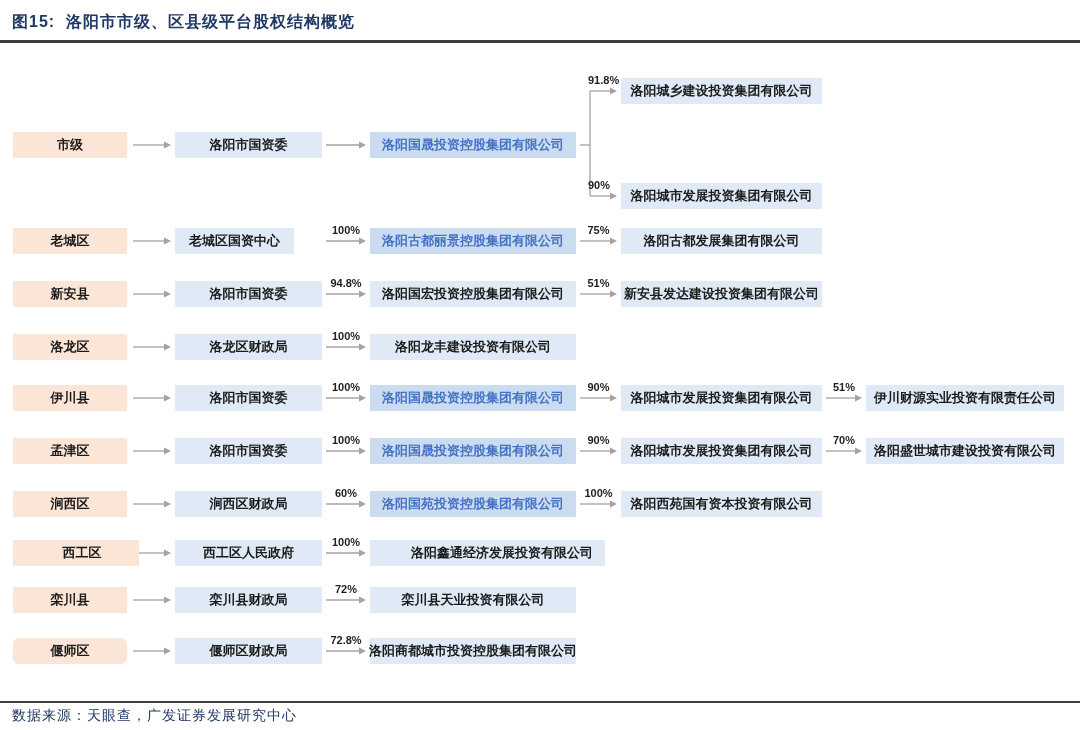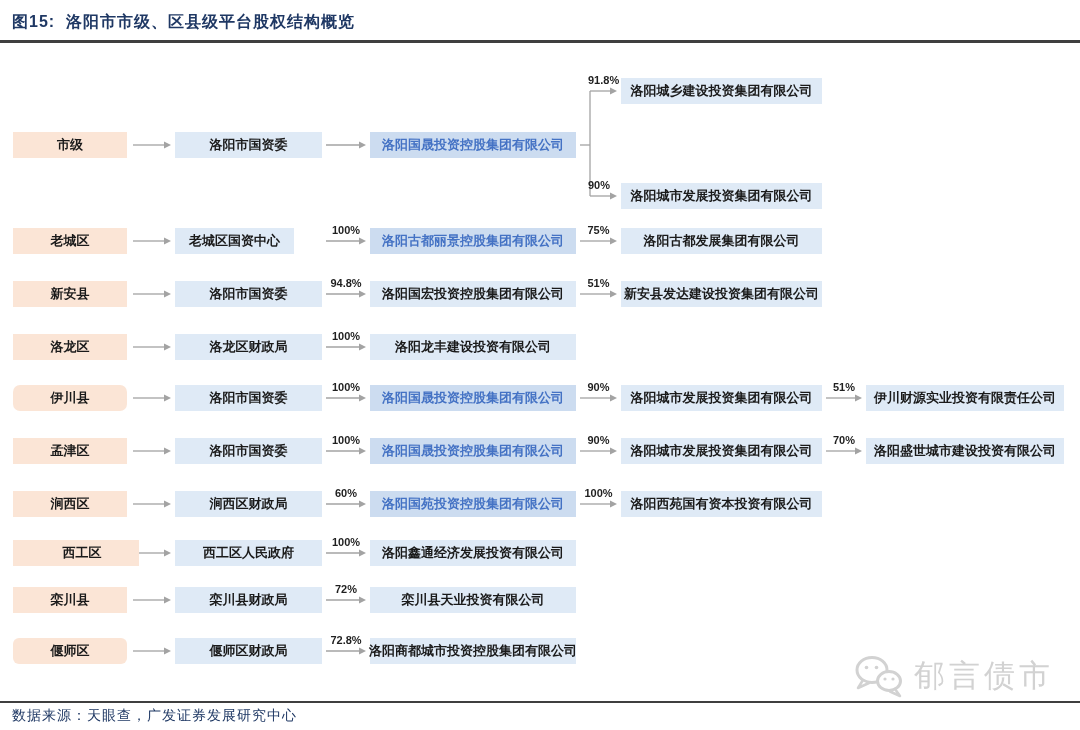--- a/index.html
+++ b/index.html
@@ -125,21 +125,21 @@
       <div class="node region" style="left: 13px; width: 114px; top: 281px;">新安县</div>
       <div class="node entity" style="left: 175px; width: 147px; top: 281px;">洛阳市国资委</div>
       <div class="pct center" style="left: 346px; top: 277px;">94.8%</div>
       <div class="node entity" style="left: 370px; width: 206px; top: 281px;">洛阳国宏投资控股集团有限公司</div>
       <div class="pct center" style="left: 598.5px; top: 277px;">51%</div>
       <div class="node entity" style="left: 621px; width: 201px; top: 281px;">新安县发达建设投资集团有限公司</div>
       <div class="node region" style="left: 13px; width: 114px; top: 334px;">洛龙区</div>
       <div class="node entity" style="left: 175px; width: 147px; top: 334px;">洛龙区财政局</div>
       <div class="pct center" style="left: 346px; top: 330px;">100%</div>
       <div class="node entity" style="left: 370px; width: 206px; top: 334px;">洛阳龙丰建设投资有限公司</div>
-      <div class="node region" style="left: 13px; width: 114px; top: 385px; border-radius: 7px;">伊川县</div>
+      <div class="node region" style="left: 13px; width: 114px; top: 385px;">伊川县</div>
       <div class="node entity" style="left: 175px; width: 147px; top: 385px;">洛阳市国资委</div>
       <div class="pct center" style="left: 346px; top: 381px;">100%</div>
       <div class="node holding" style="left: 370px; width: 206px; top: 385px;">洛阳国晟投资控股集团有限公司</div>
       <div class="pct center" style="left: 598.5px; top: 381px;">90%</div>
       <div class="node entity" style="left: 621px; width: 201px; top: 385px;">洛阳城市发展投资集团有限公司</div>
       <div class="pct center" style="left: 844px; top: 381px;">51%</div>
       <div class="node entity" style="left: 866px; width: 198px; top: 385px;">伊川财源实业投资有限责任公司</div>
       <div class="node region" style="left: 13px; width: 114px; top: 438px;">孟津区</div>
       <div class="node entity" style="left: 175px; width: 147px; top: 438px;">洛阳市国资委</div>
       <div class="pct center" style="left: 346px; top: 434px;">100%</div>
@@ -150,40 +150,27 @@
       <div class="node entity" style="left: 866px; width: 198px; top: 438px;">洛阳盛世城市建设投资有限公司</div>
       <div class="node region" style="left: 13px; width: 114px; top: 491px;">涧西区</div>
       <div class="node entity" style="left: 175px; width: 147px; top: 491px;">涧西区财政局</div>
       <div class="pct center" style="left: 346px; top: 487px;">60%</div>
       <div class="node holding" style="left: 370px; width: 206px; top: 491px;">洛阳国苑投资控股集团有限公司</div>
       <div class="pct center" style="left: 598.5px; top: 487px;">100%</div>
       <div class="node entity" style="left: 621px; width: 201px; top: 491px;">洛阳西苑国有资本投资有限公司</div>
       <div class="node region" style="left: 13px; width: 114px; top: 540px; padding-left: 12px;">西工区</div>
       <div class="node entity" style="left: 175px; width: 147px; top: 540px;">西工区人民政府</div>
       <div class="pct center" style="left: 346px; top: 536px;">100%</div>
-      <div class="node entity" style="left: 370px; width: 206px; top: 540px;">洛阳鑫通经济发展投资有限公司</div>
+      <div class="node entity" style="left: 370px; width: 206px; top: 540px; padding-left: 29px;">洛阳鑫通经济发展投资有限公司</div>
       <div class="node region" style="left: 13px; width: 114px; top: 587px;">栾川县</div>
       <div class="node entity" style="left: 175px; width: 147px; top: 587px;">栾川县财政局</div>
       <div class="pct center" style="left: 346px; top: 583px;">72%</div>
       <div class="node entity" style="left: 370px; width: 206px; top: 587px;">栾川县天业投资有限公司</div>
       <div class="node region" style="left: 13px; width: 114px; top: 638px; border-radius: 6px;">偃师区</div>
       <div class="node entity" style="left: 175px; width: 147px; top: 638px;">偃师区财政局</div>
       <div class="pct center" style="left: 346px; top: 634px;">72.8%</div>
       <div class="node entity" style="left: 370px; width: 206px; top: 638px;">洛阳商都城市投资控股集团有限公司</div>
     </div>
 
-  <div class="watermark">
-    <svg width="52" height="44" viewBox="0 0 52 44">
-      <ellipse cx="20" cy="16" rx="15" ry="12.5" fill="none" stroke="#d2d2d2" stroke-width="3"></ellipse>
-      <circle cx="14.5" cy="13.5" r="1.8" fill="#d2d2d2"></circle>
-      <circle cx="24.5" cy="13.5" r="1.8" fill="#d2d2d2"></circle>
-      <path d="M11,26 L6,34 L17,29 Z" fill="#ffffff" stroke="#d2d2d2" stroke-width="2.5" stroke-linejoin="round"></path>
-      <ellipse cx="37" cy="27" rx="11.5" ry="9.5" fill="#ffffff" stroke="#d2d2d2" stroke-width="3"></ellipse>
-      <circle cx="33" cy="25" r="1.6" fill="#d2d2d2"></circle>
-      <circle cx="41" cy="25" r="1.6" fill="#d2d2d2"></circle>
-      <path d="M43,35 L48,42 L38,37.5 Z" fill="#ffffff" stroke="#d2d2d2" stroke-width="2.5" stroke-linejoin="round"></path>
-    </svg>
-    <span class="wm-text">郁言债市</span>
-  </div>
 
   <div class="footer-rule"></div>
   <div class="source-note">数据来源：天眼查，广发证券发展研究中心</div>
 </div>
 
 </body></html>

